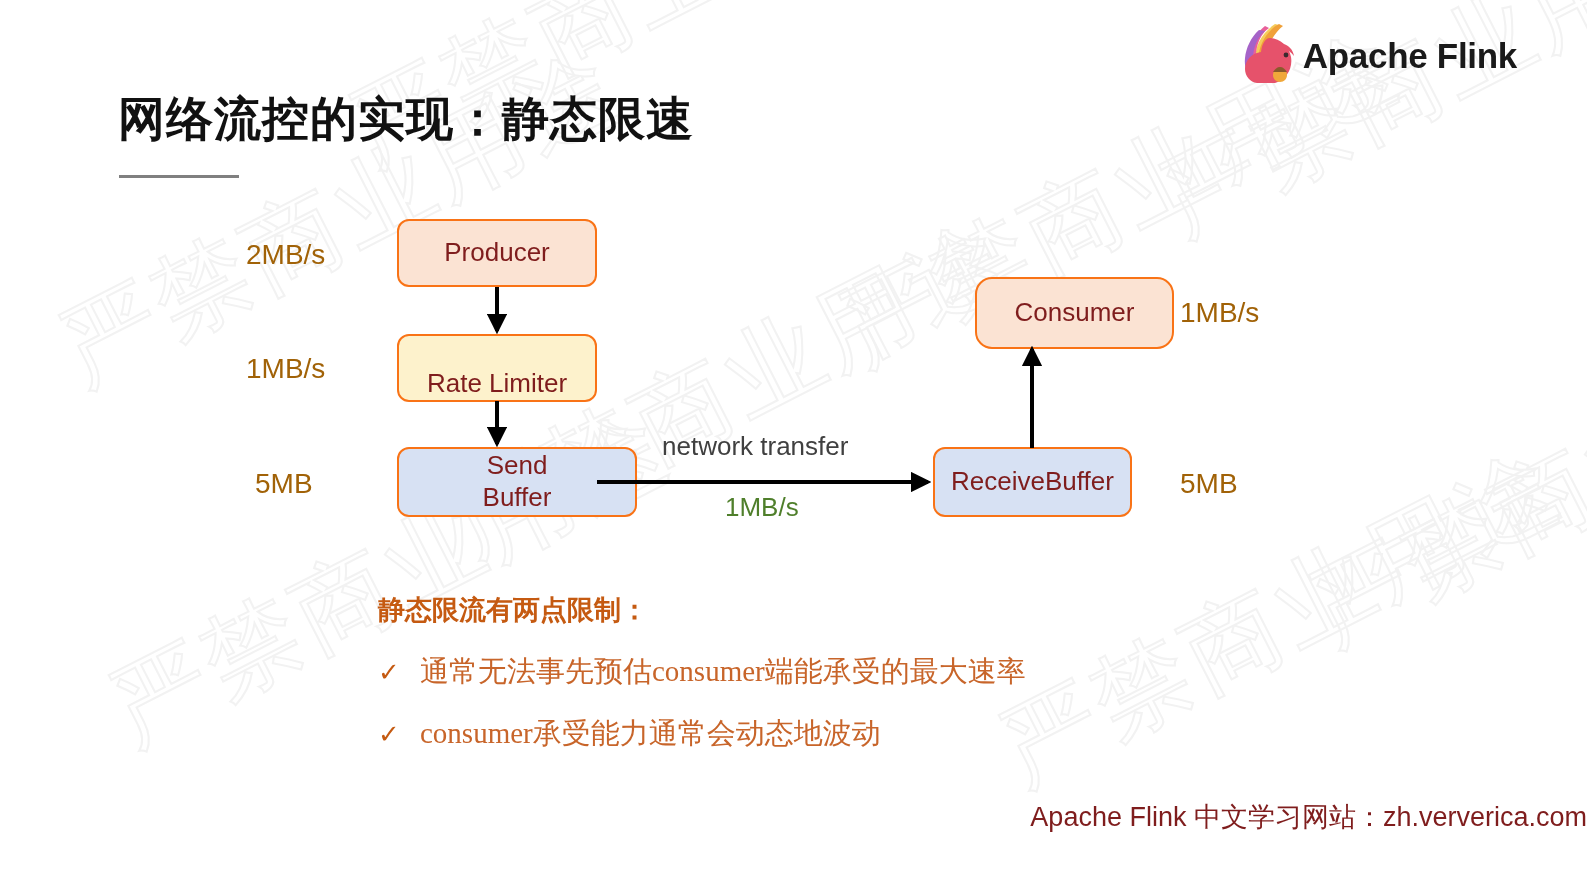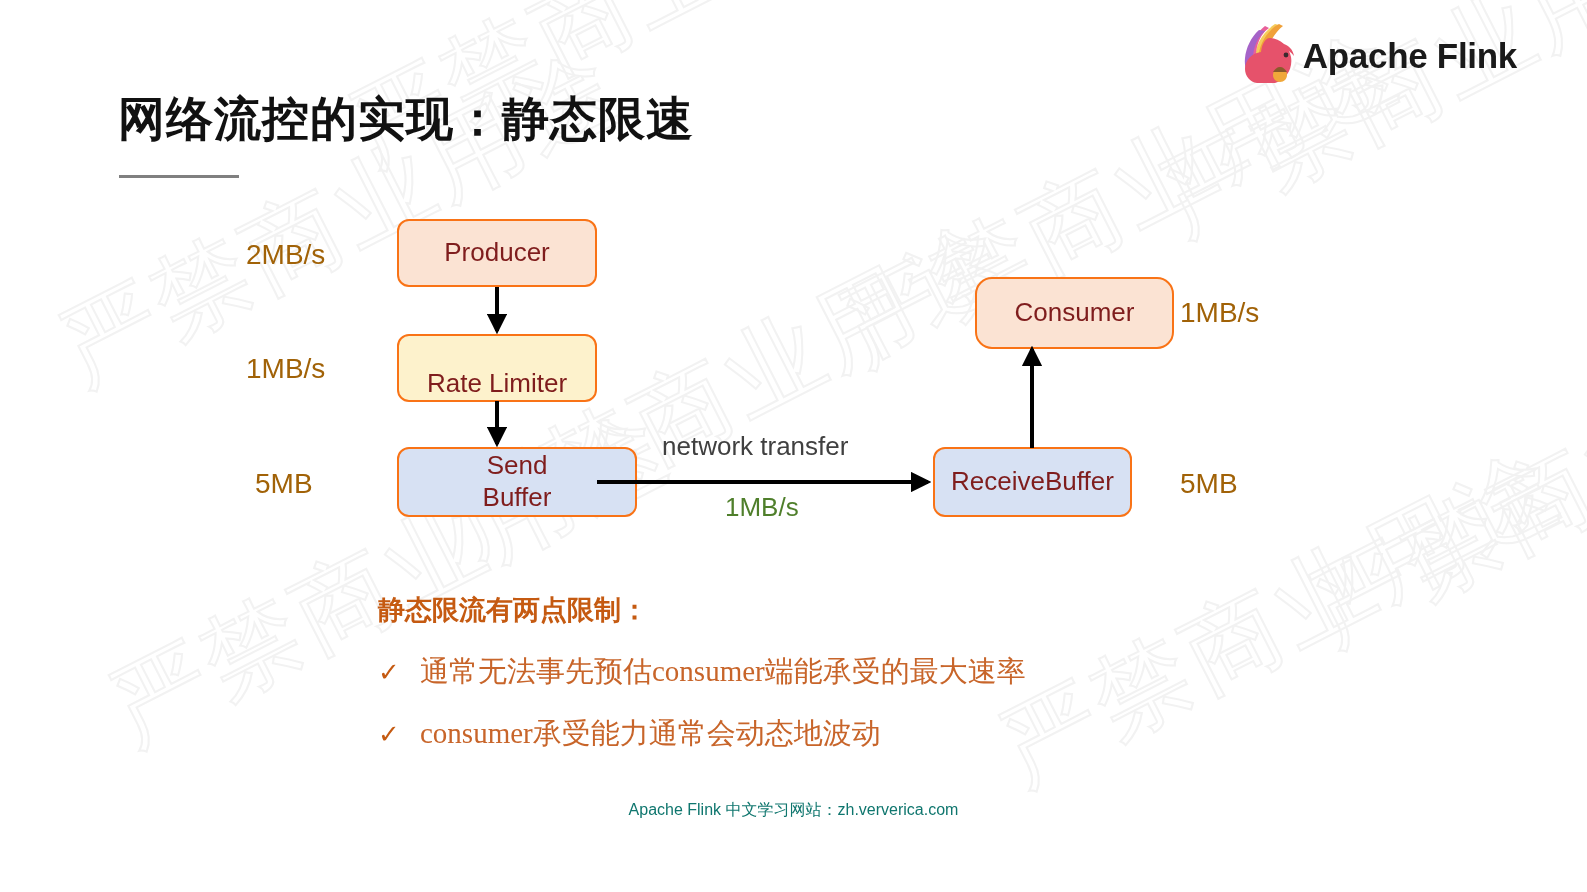--- a/index.html
+++ b/index.html
@@ -156,23 +156,23 @@
     font-size: 29px;
     color: #c8652a;
     font-family: "Liberation Serif", "DejaVu Serif", serif;
   }
 
   
   .footer {
     position: absolute;
     left: 0; right: 0;
     top: 800px;
-    text-align: center;
-    font-size: 16px;
-    color: #0f766e;
+    text-align: right;
+    font-size: 27px;
+    color: #7f1d1d;
     line-height: 1.28;
     z-index: 5;
     font-family: "Liberation Sans", "DejaVu Sans", sans-serif;
   }
 </style>
 </head>
 <body>
 
 <div id="slide">
 

